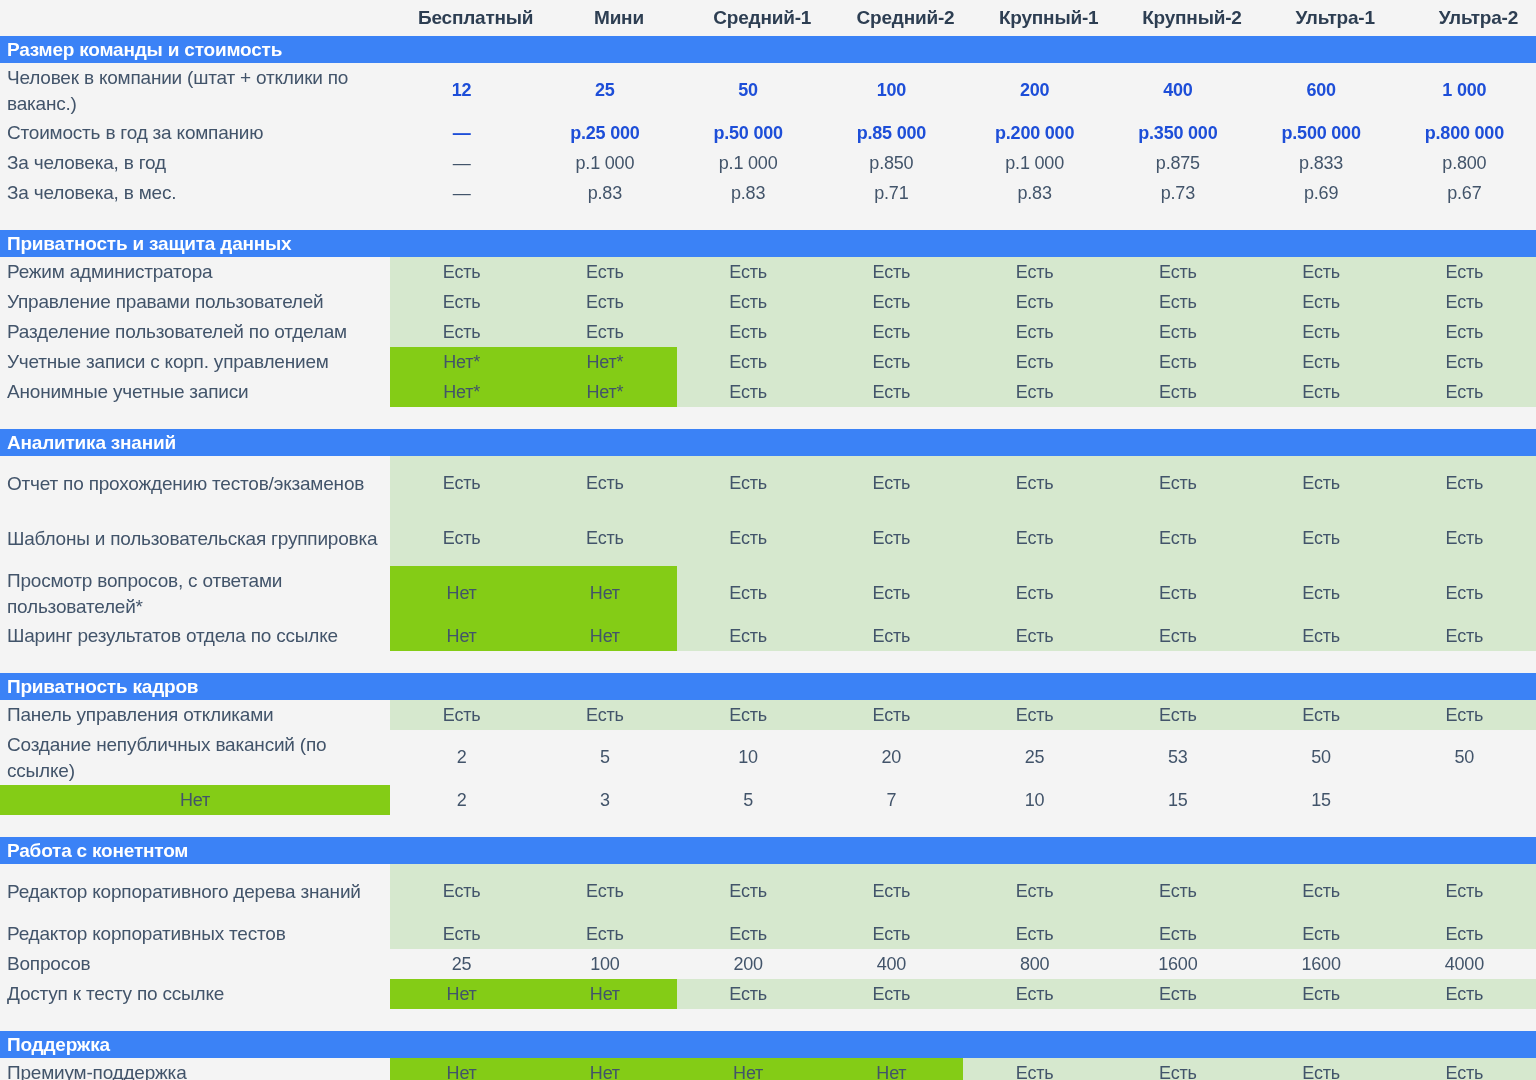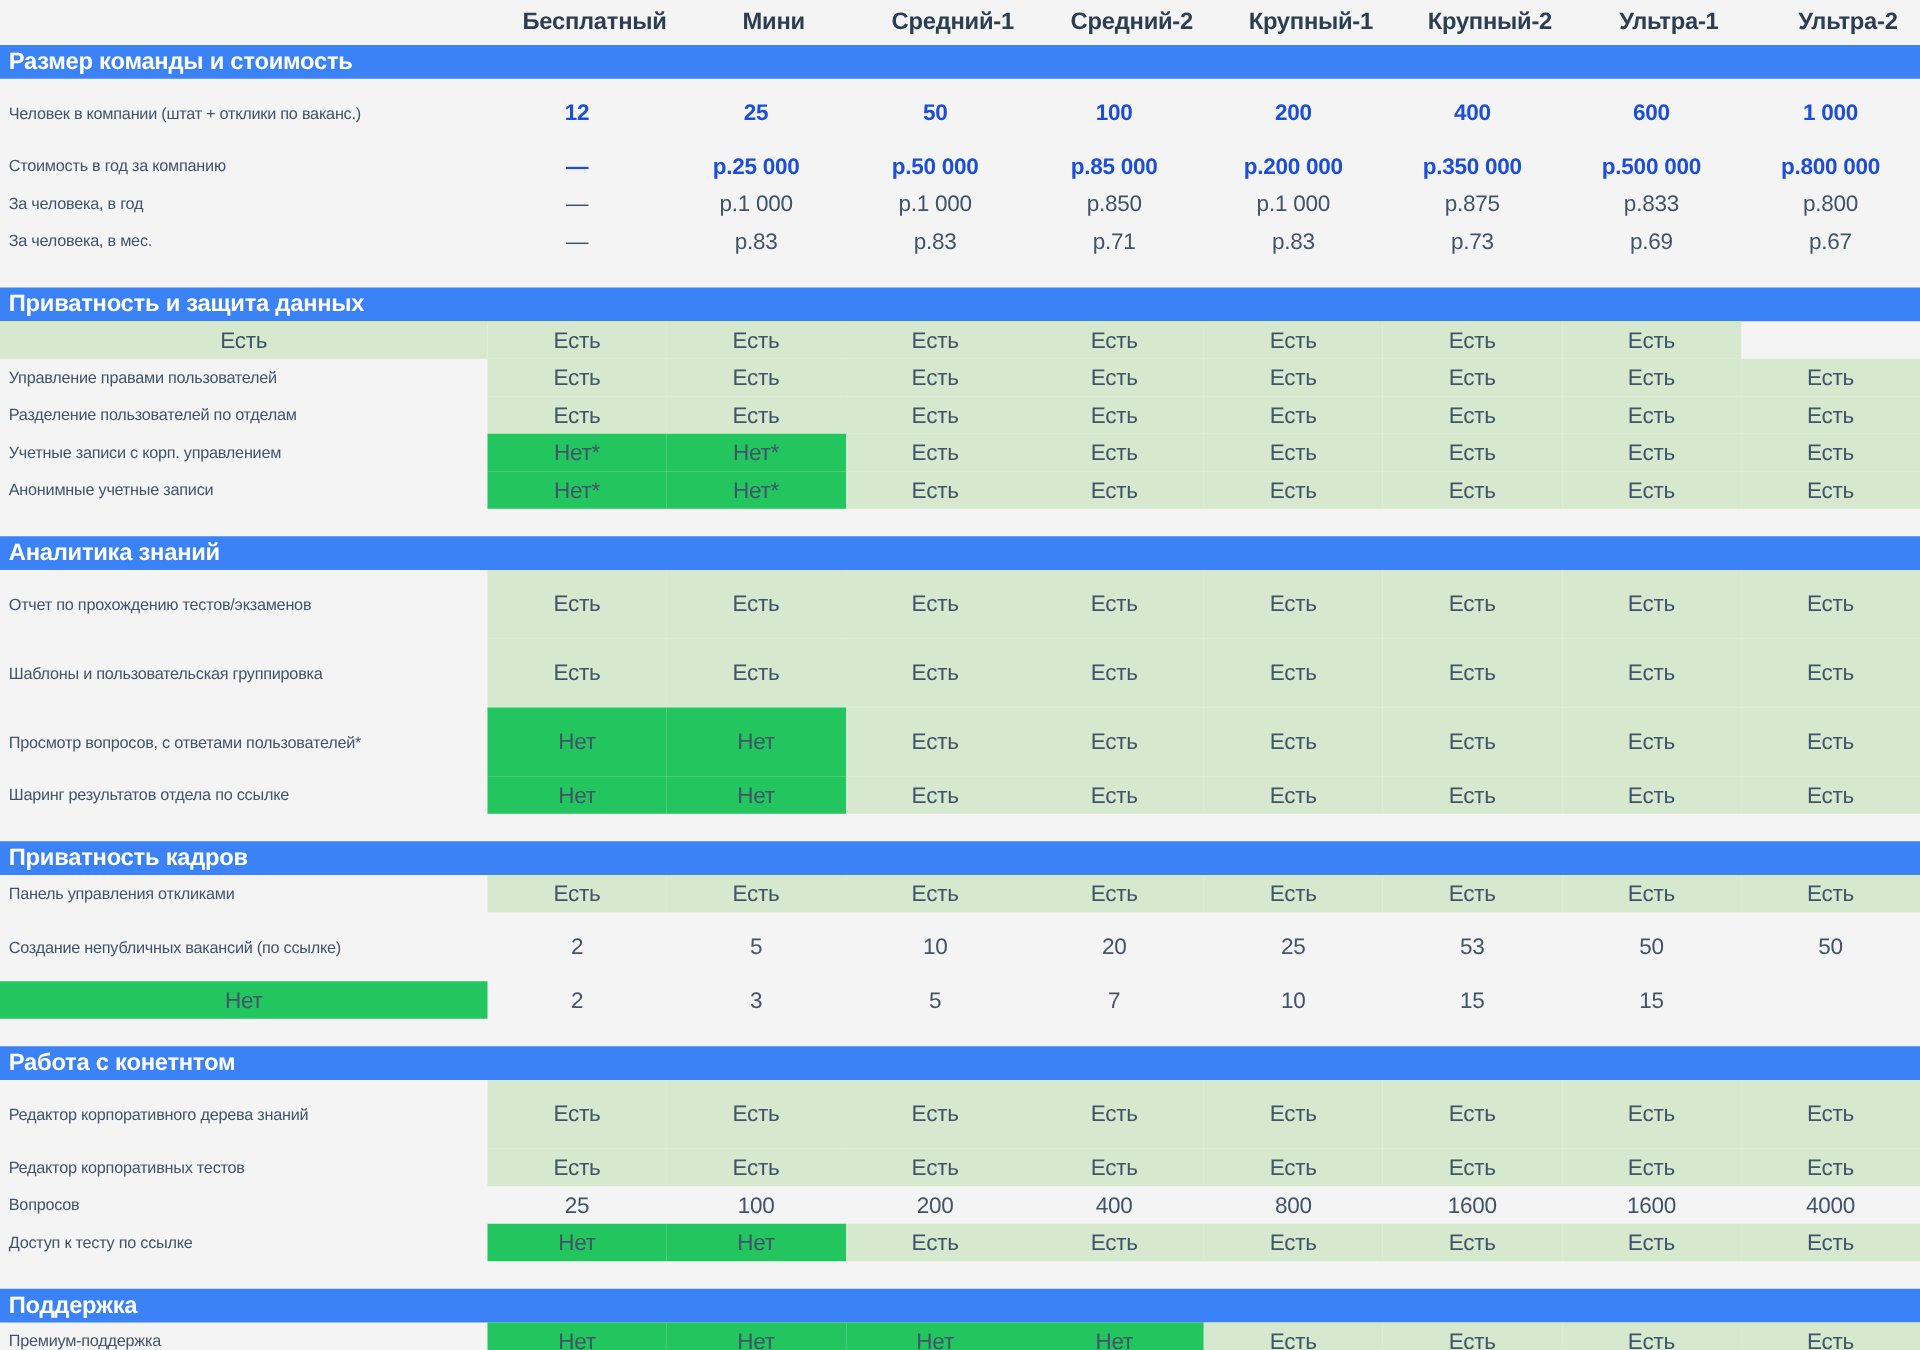--- a/index.html
+++ b/index.html
@@ -38,35 +38,35 @@
     box-sizing: border-box;
     letter-spacing: -0.2px;
   }
   .frow { min-height: 30px; align-items: stretch; }
   .frow.two-line { min-height: 55px; }
   .label-cell {
     display: flex;
     align-items: center;
     padding-left: 7px;
     box-sizing: border-box;
-    font-size: 13px;
+    font-size: 19px;
     color: #42546a;
     line-height: 1.35;
     letter-spacing: -0.2px;
   }
   .vcell {
     display: flex;
     align-items: center;
     justify-content: center;
     font-size: 18px;
     color: #42546a;
     letter-spacing: -0.2px;
   }
   .vcell.green { background: #d6e8ce; }
-  .vcell.red   { background: #22c55e; }
+  .vcell.red   { background: #84cc16; }
   .bold-values .vcell { font-weight: bold; color: #1d4ed8; }
 </style>
 </head>
 <body>
 
 <div id="pricing-table">
   <div class="row header-row" id="header-row">
       <div></div>
       <div class="hcell">Бесплатный</div>
       <div class="hcell">Мини</div>
@@ -121,20 +121,21 @@
           <div class="vcell">р.71</div>
           <div class="vcell">р.83</div>
           <div class="vcell">р.73</div>
           <div class="vcell">р.69</div>
           <div class="vcell">р.67</div>
         </div>
       </div>
       <div class="section">
         <div class="section-bar">Приватность и защита данных</div>
         <div class="row frow">
+          <div class="label-cell">Режим администратора</div>
           <div class="vcell green">Есть</div>
           <div class="vcell green">Есть</div>
           <div class="vcell green">Есть</div>
           <div class="vcell green">Есть</div>
           <div class="vcell green">Есть</div>
           <div class="vcell green">Есть</div>
           <div class="vcell green">Есть</div>
           <div class="vcell green">Есть</div>
         </div>
         <div class="row frow">

